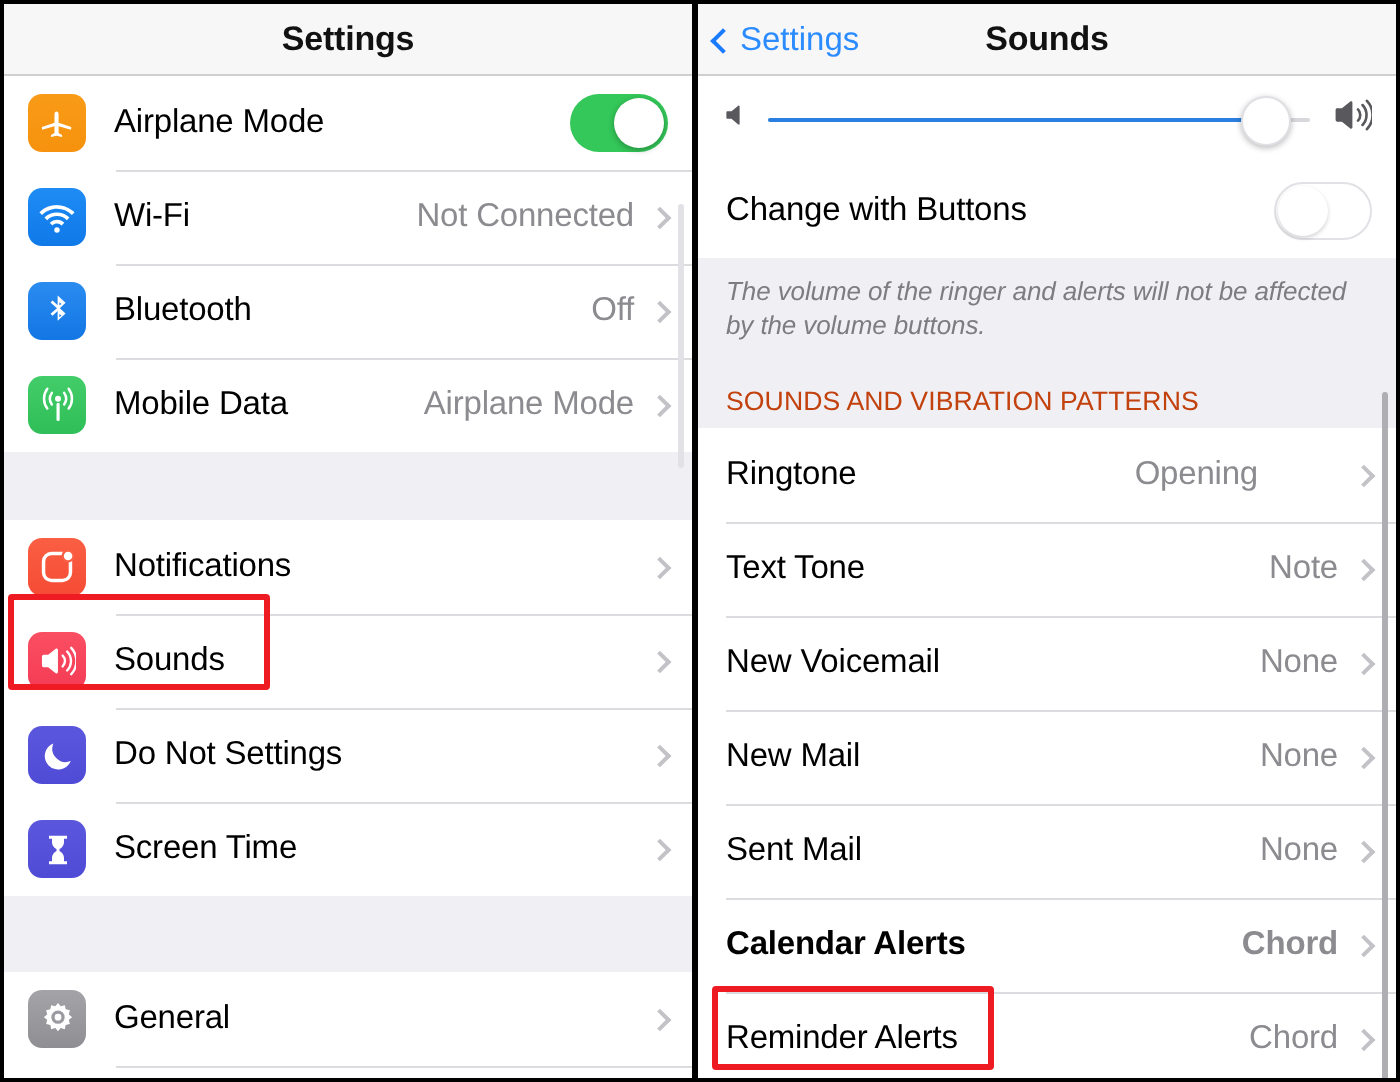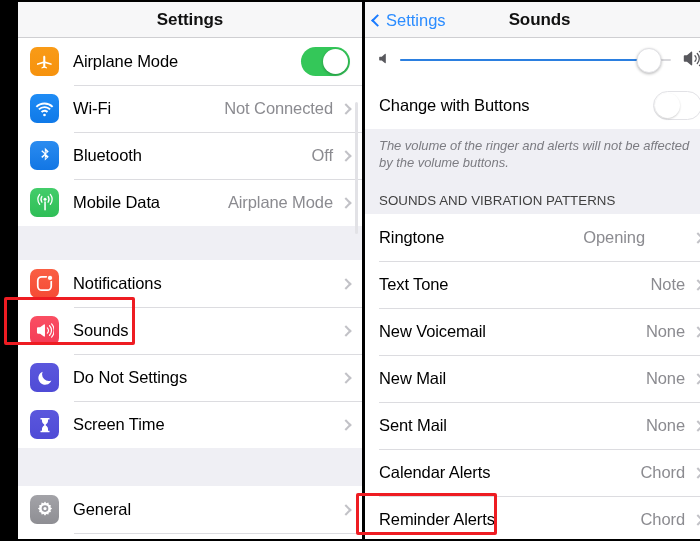--- a/index.html
+++ b/index.html
@@ -17,21 +17,20 @@
     overflow: hidden;
   }
 
   
   .panel {
     position: absolute;
     top: 2px;
     height: 537px;
     background: #ffffff;
     overflow: hidden;
-    margin-left: 16px;
   }
   #left-panel  { left: 2px;   width: 344px; }
   #right-panel { left: 349px; width: 349px; }
 
   
   .navbar {
     position: relative;
     height: 36px;
     background: #f7f7f8;
     border-bottom: 1px solid #cfcfd2;
@@ -212,21 +211,21 @@
     font-size: 13px;
     color: #7c7c82;
     line-height: 1.28;
     letter-spacing: -0.05px;
     font-style: italic;
   }
   .section-hdr {
     background: #efeff4;
     padding: 20px 14px 6px 14px;
     font-size: 13.3px;
-    color: #404040;
+    color: #c2410c;
     letter-spacing: 0.05px;
   }
 
   
   .hl {
     position: absolute;
     border: 3px solid #ee1c22;
     border-radius: 2px;
     pointer-events: none;
     z-index: 40;
@@ -451,21 +450,21 @@
           <div class="row-value">None</div>
           <div class="chev"></div>
         </div>
 
         <div class="row no-icon" style="padding-left:14px;">
           <div class="row-label">Sent Mail</div>
           <div class="row-value">None</div>
           <div class="chev"></div>
         </div>
 
-        <div class="row no-icon" style="padding-left:14px;">
+        <div class="row no-icon" style="padding-left:14px;font-weight:bold;">
           <div class="row-label">Calendar Alerts</div>
           <div class="row-value">Chord</div>
           <div class="chev"></div>
         </div>
 
         <div class="row no-icon" style="padding-left:14px;">
           <div class="row-label">Reminder Alerts</div>
           <div class="row-value">Chord</div>
           <div class="chev"></div>
         </div>

